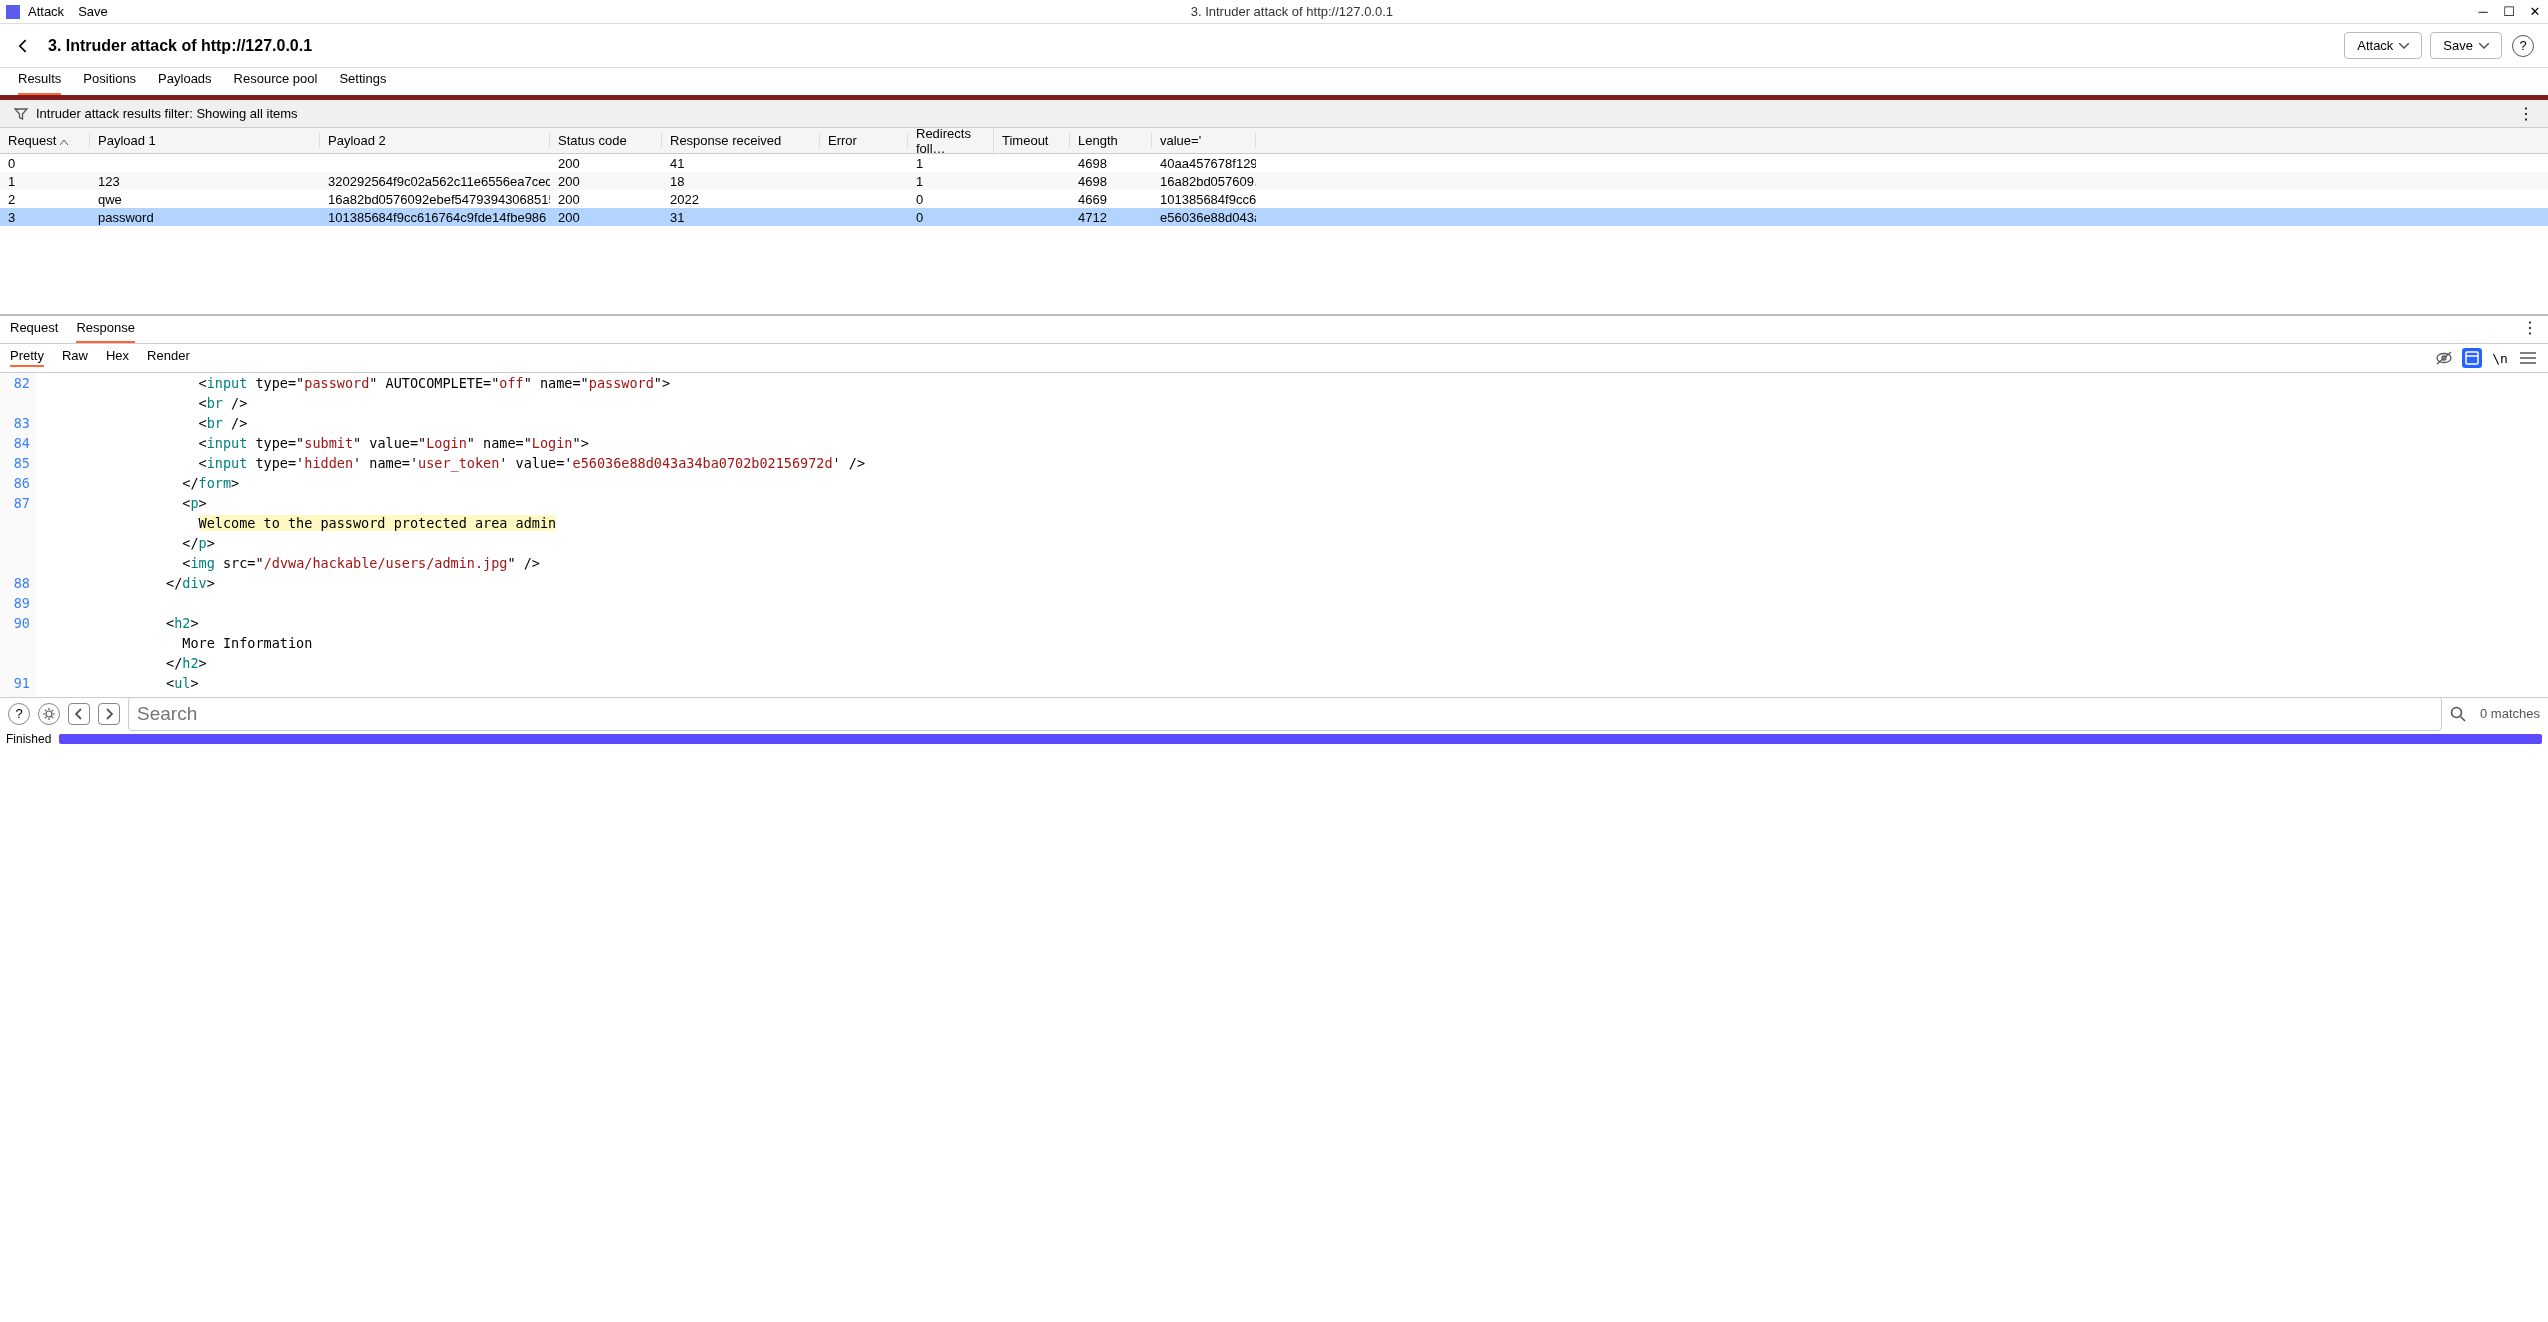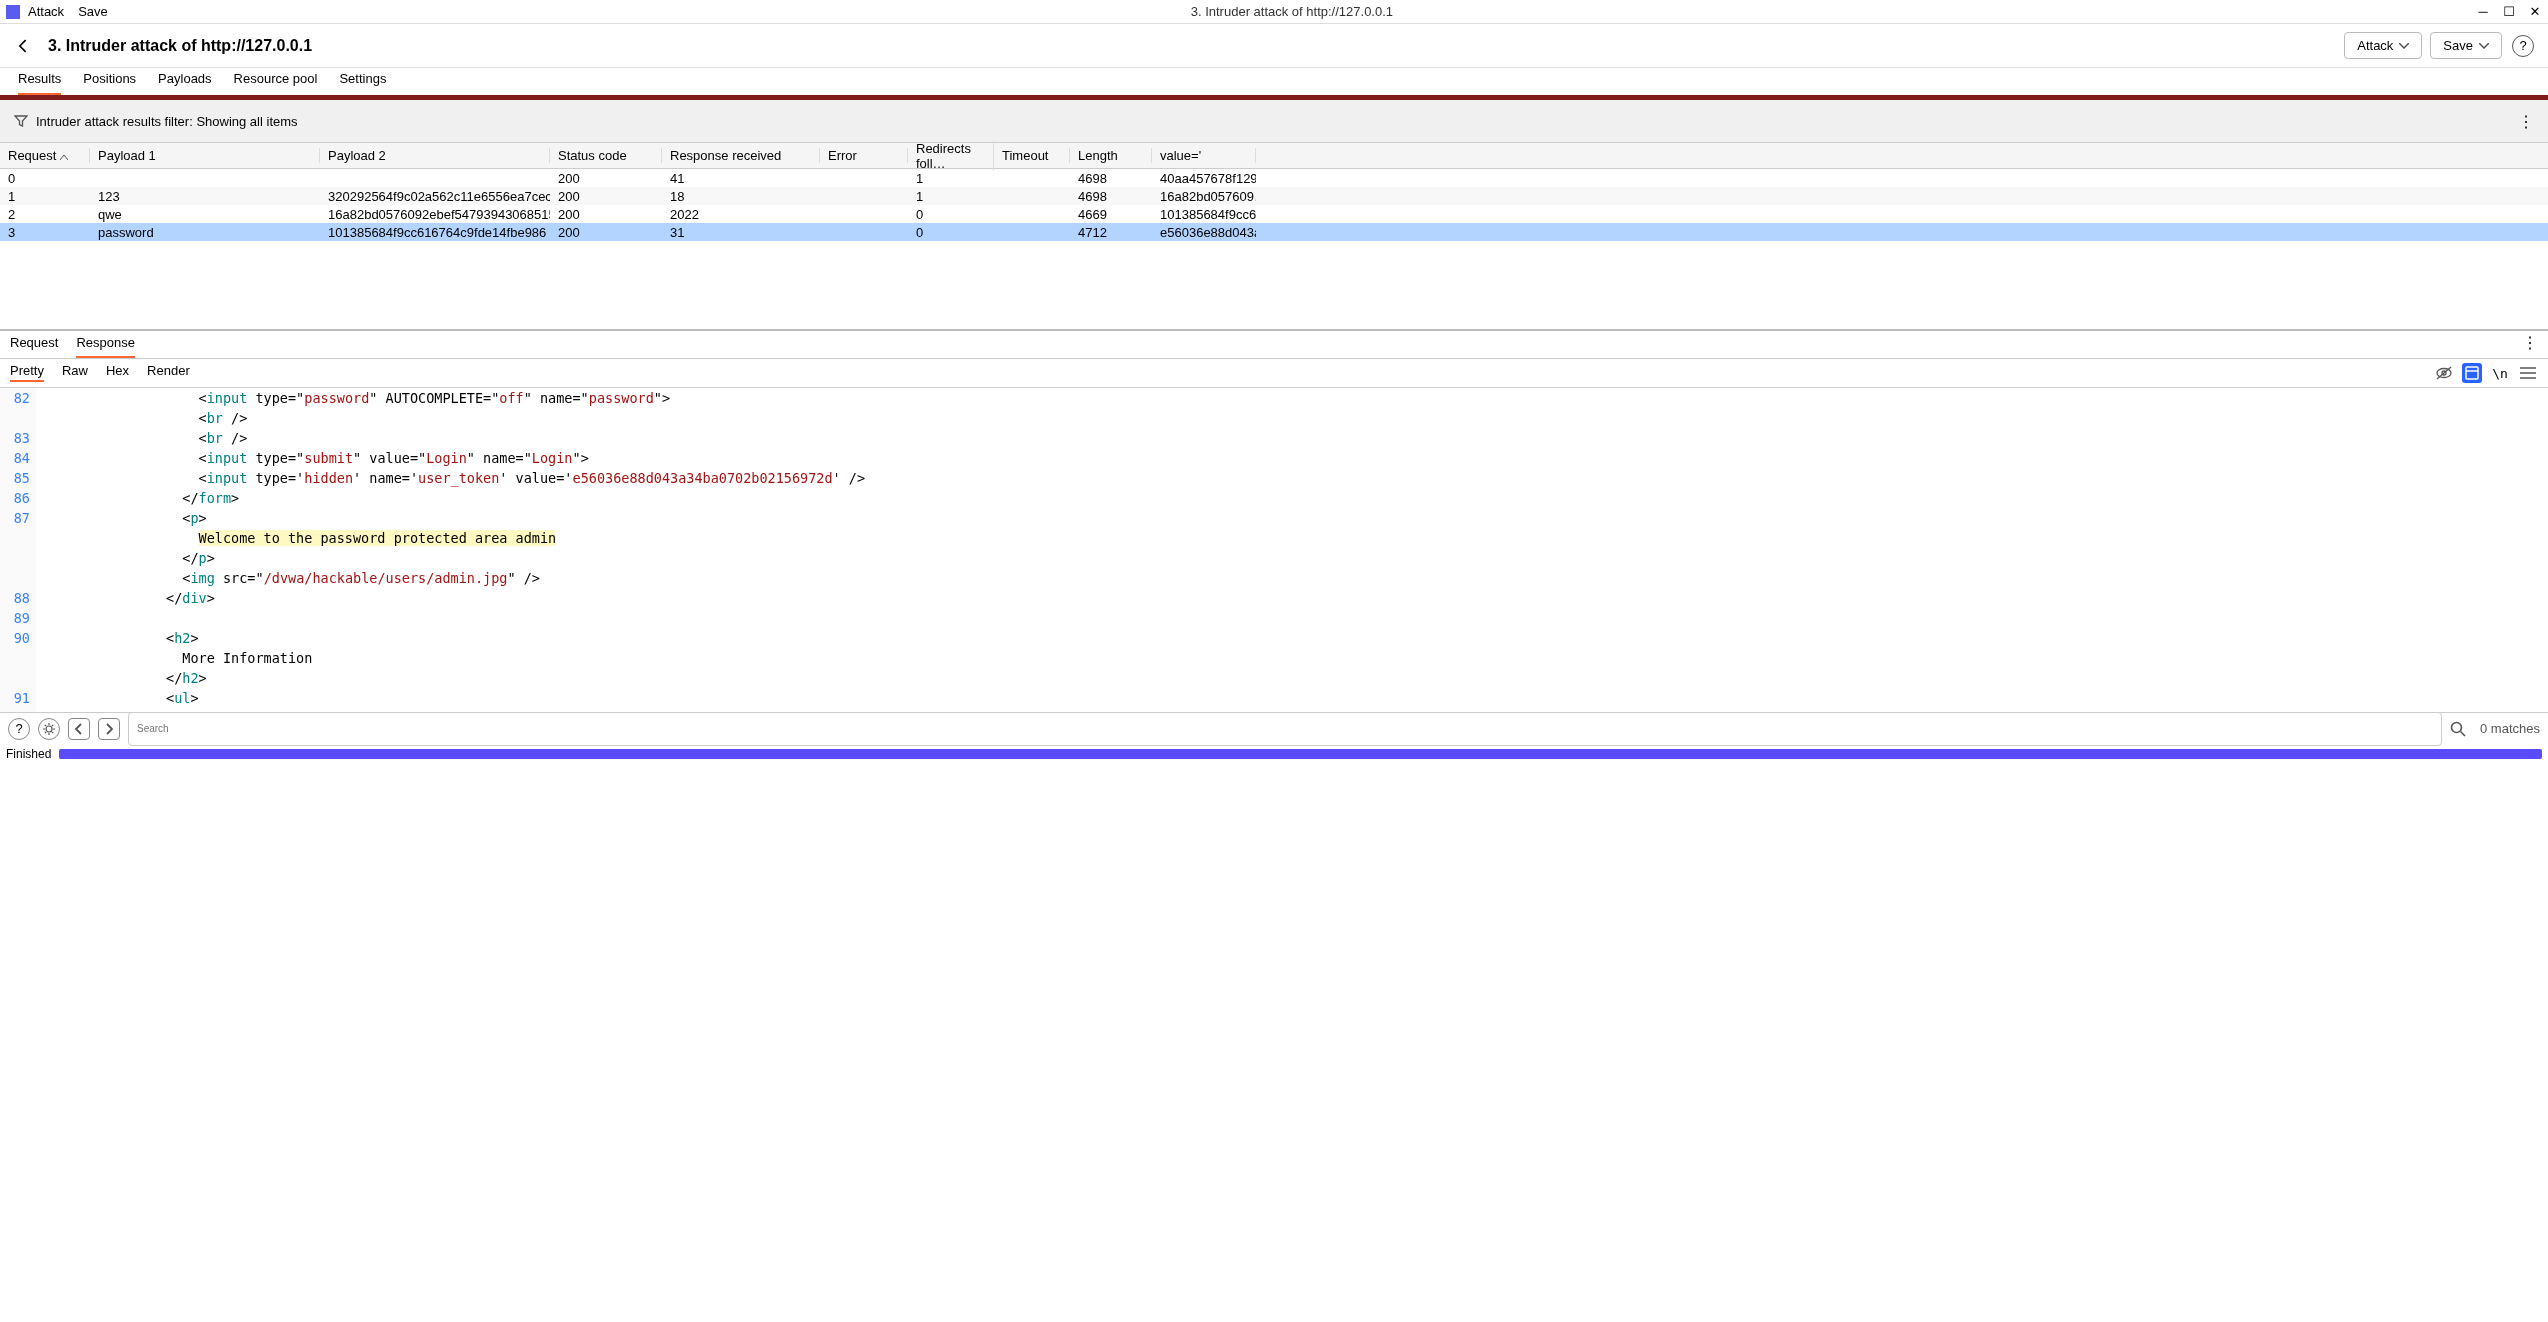--- a/index.html
+++ b/index.html
@@ -16,21 +16,21 @@
 .header { display: flex; align-items: center; height: 44px; padding: 0 14px; border-bottom: 1px solid #ddd; }
 .back-icon { width: 20px; height: 20px; margin-right: 14px; cursor: pointer; }
 .page-title { font-size: 16px; font-weight: 600; flex: 1; }
 .header-btn { display: flex; align-items: center; gap: 6px; border: 1px solid #bbb; border-radius: 4px; padding: 5px 12px; margin-left: 8px; cursor: pointer; background: #fff; }
 .help-icon { width: 22px; height: 22px; border: 1.5px solid #555; border-radius: 50%; display: flex; align-items: center; justify-content: center; margin-left: 10px; cursor: pointer; font-size: 13px; }
 
 .tabs { display: flex; gap: 22px; padding: 0 18px; border-bottom: 5px solid #7f1d1d; height: 32px; align-items: flex-end; }
 .tab { padding-bottom: 7px; cursor: pointer; border-bottom: 2px solid transparent; }
 .tab.active { border-bottom-color: #ff6633; font-weight: 500; }
 
-.filter-bar { display: flex; align-items: center; background: #f0f0f0; border-bottom: 1px solid #ccc; height: 43px; padding: 0 14px; }
+.filter-bar { display: flex; align-items: center; background: #f0f0f0; border-bottom: 1px solid #ccc; height: 28px; padding: 0 14px; }
 .filter-icon { margin-right: 8px; }
 .kebab { margin-left: auto; cursor: pointer; font-size: 16px; }
 
 .table-header { display: flex; background: #f5f5f5; border-bottom: 1px solid #ccc; height: 26px; align-items: center; font-weight: 500; }
 .table-header > div { padding: 0 8px; border-right: 1px solid #ddd; }
 .col-req { width: 90px; }
 .col-p1 { width: 230px; }
 .col-p2 { width: 230px; }
 .col-status { width: 112px; }
 .col-resp { width: 158px; }
@@ -65,21 +65,21 @@
 .gutter { width: 36px; text-align: right; color: #3b82f6; padding-right: 6px; background: #fafafa; line-height: 20px; }
 .code { flex: 1; line-height: 20px; white-space: pre; overflow: hidden; }
 .t-attr { color: #a31515; }
 .t-kw { color: #008080; }
 .t-txt { color: #000; }
 .hl { background: #fef9c3; }
 
 .search-bar { display: flex; align-items: center; border-top: 1px solid #ccc; height: 32px; padding: 0 8px; gap: 8px; }
 .sb-icon { width: 22px; height: 22px; border: 1px solid #888; border-radius: 50%; display: flex; align-items: center; justify-content: center; cursor: pointer; font-size: 13px; }
 .sb-arrow { width: 22px; height: 22px; border: 1px solid #888; border-radius: 4px; display: flex; align-items: center; justify-content: center; cursor: pointer; }
-.sb-input { flex: 1; border: 1px solid #ccc; border-radius: 4px; height: 24px; padding: 16px 8px; font-size: 10px; }
+.sb-input { flex: 1; border: 1px solid #ccc; border-radius: 4px; height: 24px; padding: 16px 8px; font-size: 19px; }
 .sb-matches { color: #555; margin-left: 6px; }
 
 .status-bar { display: flex; align-items: center; height: 20px; padding: 0 6px; gap: 8px; }
 .status-text { font-size: 12px; }
 .progress { flex: 1; height: 10px; background: #5b4bff; border-radius: 2px; }
 
 svg { display: block; }
 </style>
 </head>
 <body>

